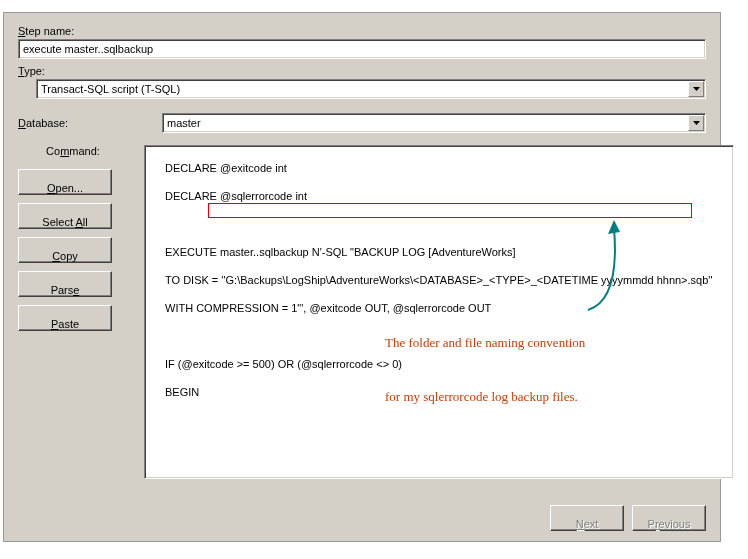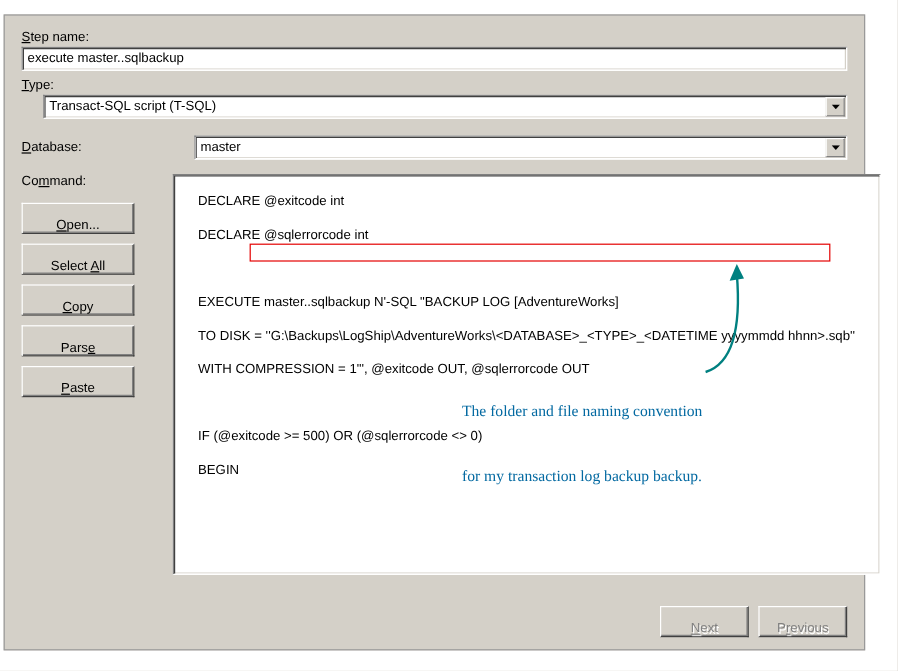--- a/index.html
+++ b/index.html
@@ -67,21 +67,21 @@
   }
   .left-col {
     width: 110px;
     flex-shrink: 0;
   }
   .right-col {
     flex: 1;
   }
   .db-row { display: flex; align-items: center; margin-bottom: 12px; }
   .db-row .lbl2 { width: 126px; flex-shrink:0; }
-  .cmd-label { margin-bottom: 12px; display:block; }
+  .cmd-label { margin-bottom: 12px; display:block;text-align:center; }
   .button {
     width: 94px;
     height: 22px;
     background: #d4d0c8;
     border: 1px solid #fff;
     border-right-color: #404040;
     border-bottom-color: #404040;
     box-shadow: inset -1px -1px 0 #808080;
     font-family: Tahoma, Arial, sans-serif;
     font-size: 11px;
@@ -120,21 +120,21 @@
     left: 63px;
     top: 57px;
     width: 484px;
     height: 15px;
     pointer-events: none;
   }
   .annotation {
     position: absolute;
     left: 240px;
     top: 152px;
-    color: #0369a1;
+    color: #c2410c;
     font-family: "Comic Sans MS", cursive;
     font-size: 13px;
     line-height: 18px;
     pointer-events: none;
   }
   .arrow {
     position: absolute;
     left: 435px;
     top: 74px;
     width: 60px;
@@ -207,21 +207,21 @@
 <div class="code-line">BEGIN</div>
 
 
         <div class="highlight-box"></div>
         <svg class="arrow" viewBox="0 0 60 100">
           <path d="M 8 90 Q 40 80 34 8" stroke="#008080" stroke-width="2" fill="none"></path>
           <polygon points="34,0 28,14 40,12" fill="#008080"></polygon>
         </svg>
         <div class="annotation">
           <div>The folder and file naming convention</div>
-          <div>for my transaction log backup backup.</div>
+          <div>for my sqlerrorcode log backup files.</div>
         </div>
       </div>
     </div>
   </div>
 
   <div class="footer-btns">
     <button class="button disabled"><span class="underline">N</span>ext</button>
     <button class="button disabled">P<span class="underline">r</span>evious</button>
   </div>
 

